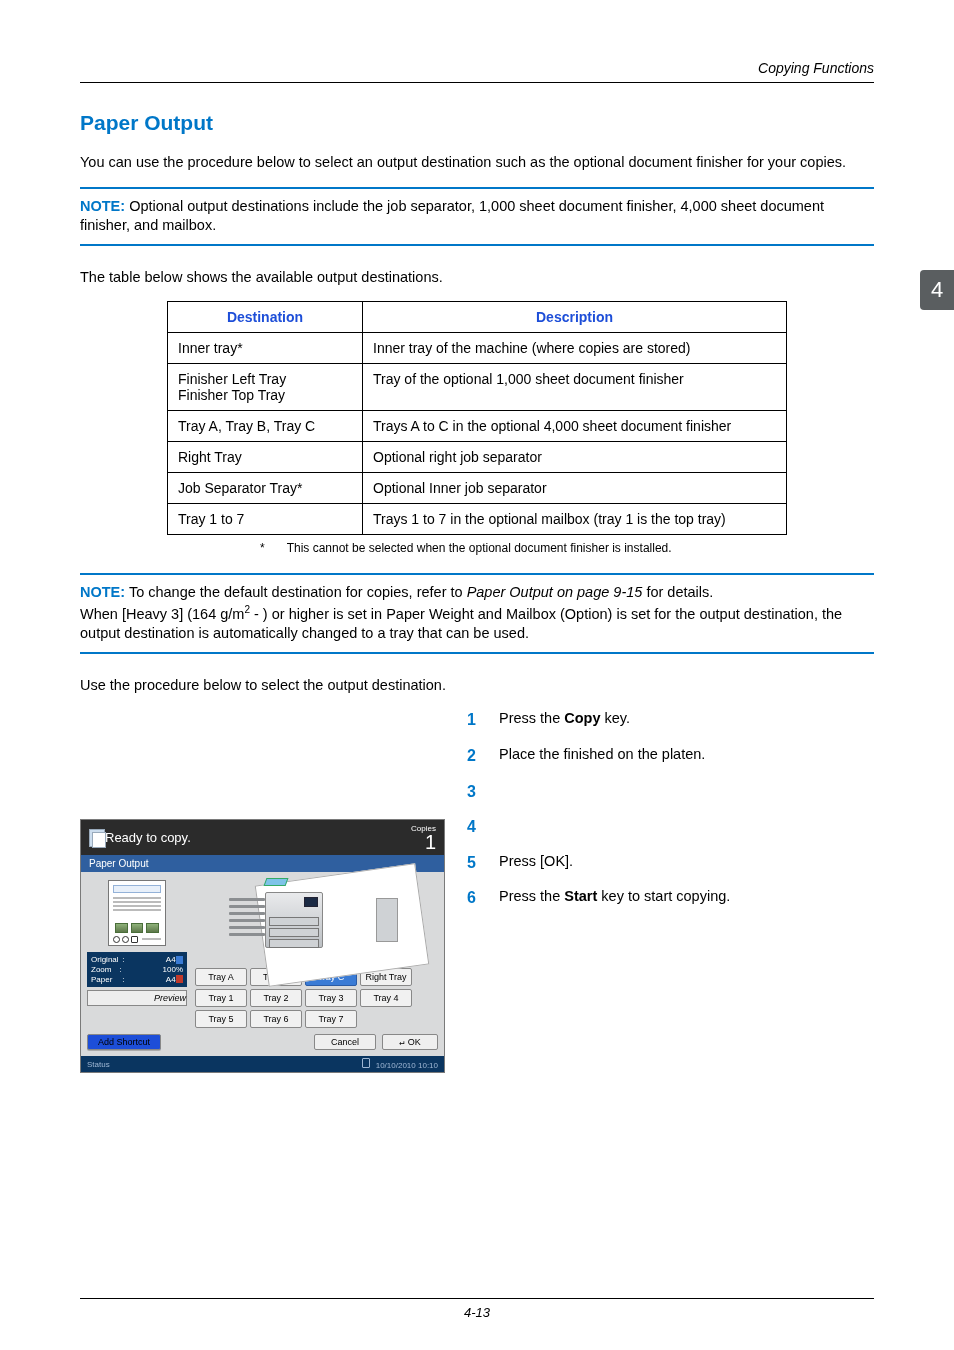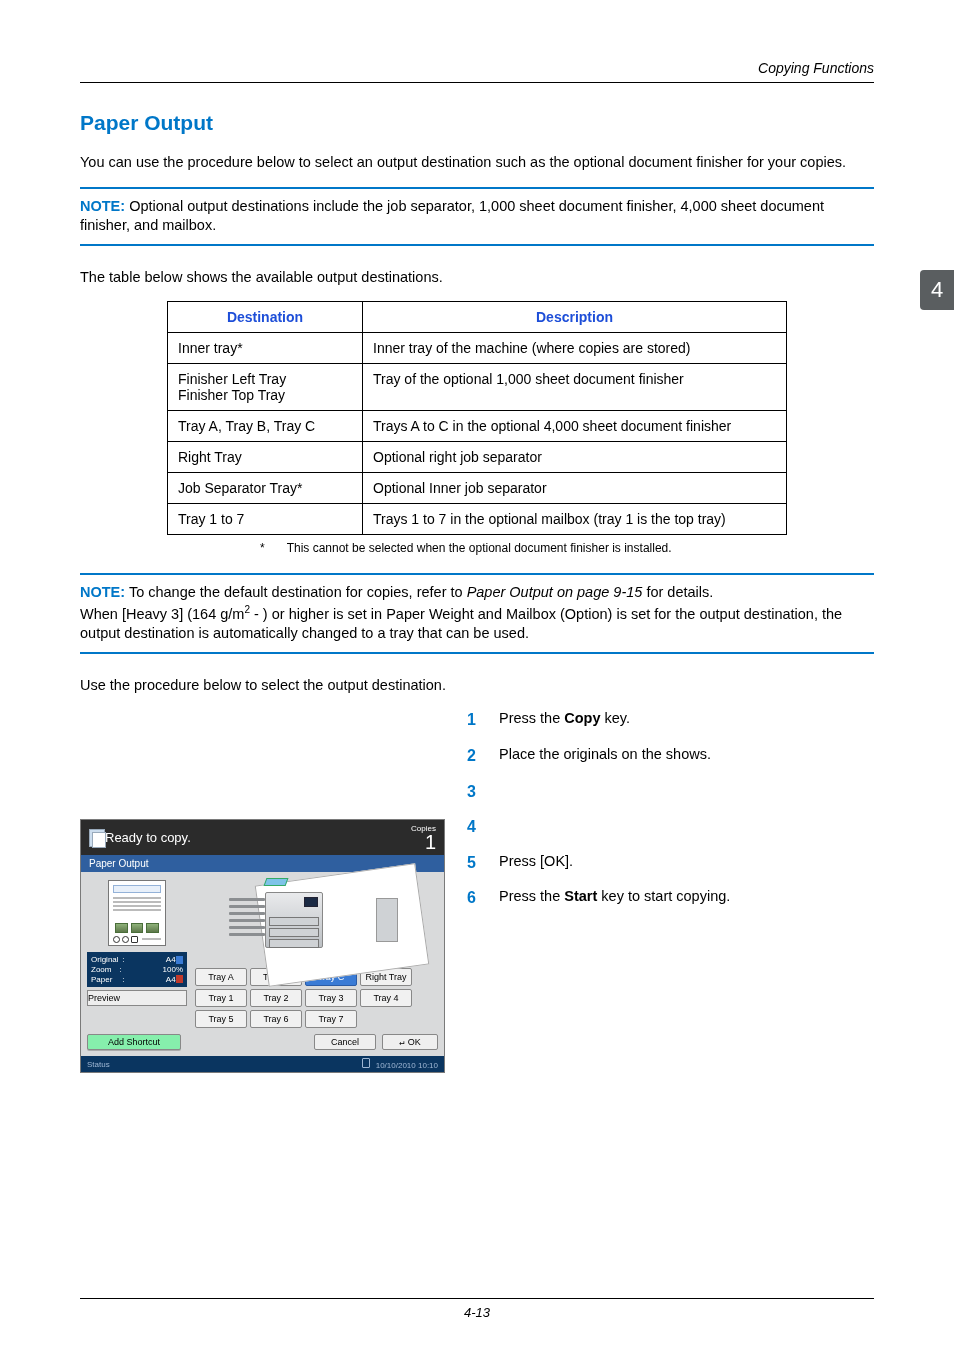--- a/index.html
+++ b/index.html
@@ -163,21 +163,21 @@
   .info-grid .row { display:flex; align-items:center; }
   .info-grid .k { width:34px; }
   .info-grid .c { width:6px; }
   .info-grid .v { flex:1;margin-left:38px; }
   .info-grid .sw { width:8px;height:8px;margin-left:auto; }
   .sw-blue{background:#3a7bd5;}
   .sw-red{background:#c0392b;}
   .preview-btn {
     margin-top:3px;
     border:1px solid #888; background:#eee;
-    text-align:left; font-size:9px; padding:2px 0;
+    text-align:right; font-size:9px; padding:2px 0;font-style:italic;
   }
   .pb-right { flex:1; }
   .finisher-art {
     height: 74px;
     position: relative;
     margin-bottom: 4px;
   }
   .fin-scan{position:absolute;left:66px;top:0;width:28px;height:20px;}
   .fin-scan .glass{width:22px;height:8px;background:#7ec3e8;border:1px solid #3a6;transform:skewX(-20deg);margin-left:4px;}
   .fin-scan .page{width:14px;height:16px;background:#fff;border:1px solid #aaa;position:absolute;left:0;top:-4px;transform:rotate(-8deg);}
@@ -197,22 +197,22 @@
     display:flex; align-items:center; justify-content:center;
     border-radius:2px;
   }
   .tray-btn.sel { background:#3a7bd5; color:#fff; border-color:#2a5ba5; }
   .panel-foot {
     display:flex; align-items:center;
     padding: 6px;
     gap: 6px;
   }
   .shortcut-btn {
-    border:1px solid #888; background:#86efac;
-    font-size:9px; padding:2px 20px; border-radius:2px;
+    border:1px solid #888; background:#1d4ed8;
+    font-size:9px; padding:2px 10px; border-radius:2px;
     box-shadow: 0 1px 0 #aaa;
     text-align: center;
   }
   .panel-foot .sp { flex:1; }
   .cancel-btn, .ok-btn {
     border:1px solid #888; background:#efefef;
     font-size:9px; padding:2px 0; border-radius:2px; text-align:center;
   }
   .cancel-btn{ width:62px; }
   .ok-btn { width:56px; display:flex; align-items:center; justify-content:center; gap:3px; }
@@ -402,21 +402,21 @@
       </div>
     </div>
 
     <div class="steps-right" id="steps-right">
         <div class="step">
           <div class="stepnum">1</div>
           <div>Press the <b>Copy</b> key.</div>
         </div>
         <div class="step">
           <div class="stepnum">2</div>
-          <div>Place the originals on the shows.</div>
+          <div>Place the finished on the platen.</div>
         </div>
         <div class="step">
           <div class="stepnum">3</div>
         </div>
         <div class="step">
           <div class="stepnum">4</div>
         </div>
         <div class="step">
           <div class="stepnum">5</div>
           <div>Press [OK].</div>

